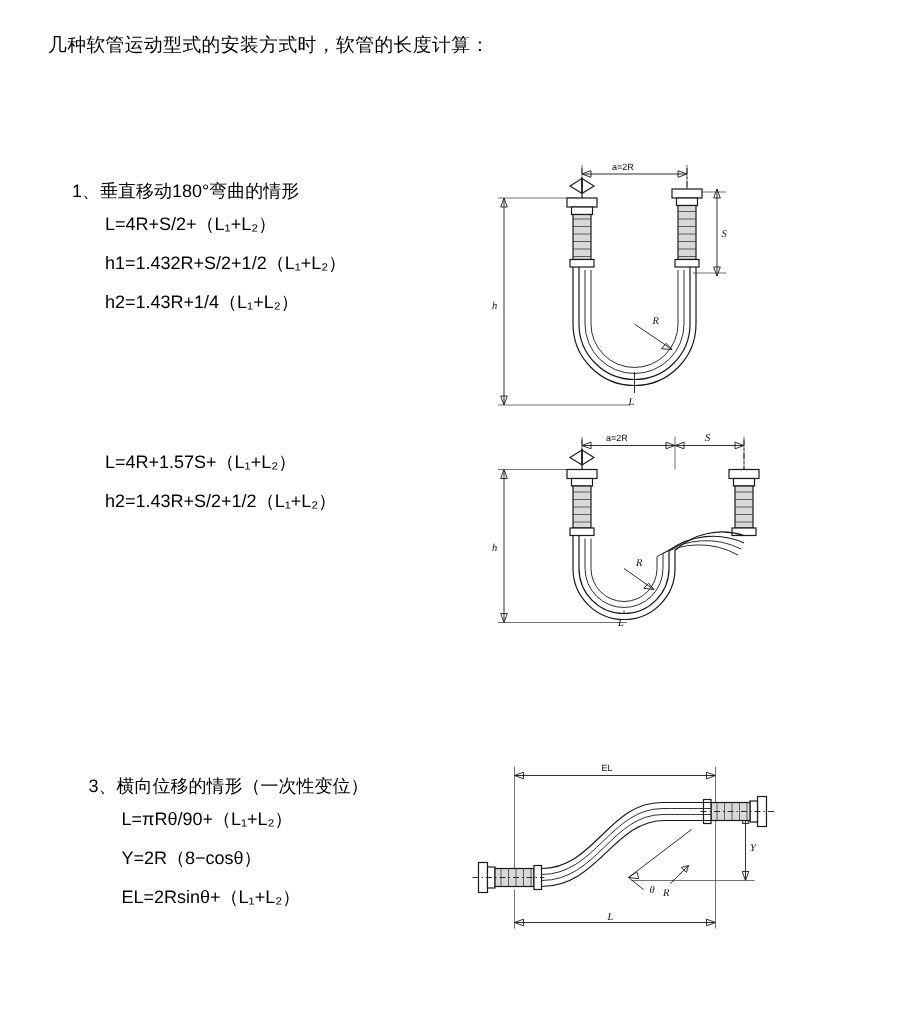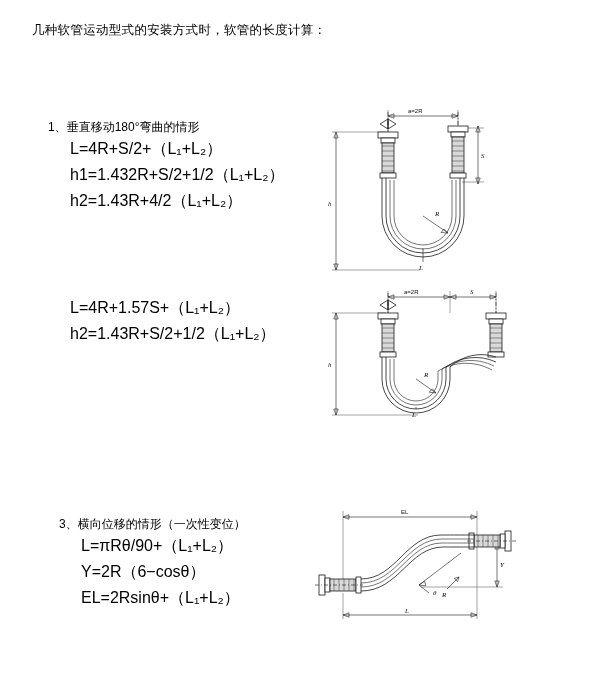--- a/index.html
+++ b/index.html
@@ -43,21 +43,21 @@
     left: 48px;
     top: 0;
     width: 250px;
   }
   .sec-title {
     font-size: 12px;
     line-height: 18px;
     white-space: nowrap;
   }
   .formula {
-    font-size: 16px;
+    font-size: 12px;
     line-height: 26px;
     margin-left: 22px;
     white-space: nowrap;
   }
   .fig {
     position: absolute;
     top: -30px;
   }
   .fig1 { left: 300px; }
   .fig2 { left: 300px; top: -28px; }
@@ -81,21 +81,21 @@
 
   <div class="heading">几种软管运动型式的安装方式时，软管的长度计算：</div>
 
   <div class="section sec1">
     <div class="text-col">
       <div class="sec-title">
         <span>1、</span><span>垂直移动180°弯曲的情形</span>
       </div>
       <div class="formula">L=4R+S/2+（L₁+L₂）</div>
       <div class="formula">h1=1.432R+S/2+1/2（L₁+L₂）</div>
-      <div class="formula">h2=1.43R+4/2（L₁+L₂）</div>
+      <div class="formula">h2=1.43R+1/4（L₁+L₂）</div>
     </div>
 
     <div class="fig fig1">
       <svg width="220" height="220" viewBox="0 0 220 220">
 
         <line class="lnt" x1="88" y1="28" x2="158" y2="28"></line>
         <path class="lnt" d="M88 28 l6 -2.2 v4.4 z" fill="#1a1a1a"></path>
         <path class="lnt" d="M158 28 l-6 -2.2 v4.4 z" fill="#1a1a1a"></path>
         <text class="dimtxt" x="108" y="25">a=2R</text>
 
@@ -228,21 +228,21 @@
       </svg>
     </div>
   </div>
 
   <div class="section sec3">
     <div class="text-col">
       <div class="sec-title">
         <span>3、</span><span>横向位移的情形（一次性变位）</span>
       </div>
       <div class="formula">L=πRθ/90+（L₁+L₂）</div>
-      <div class="formula">Y=2R（6−cosθ）</div>
+      <div class="formula">Y=2R（8−cosθ）</div>
       <div class="formula">EL=2Rsinθ+（L₁+L₂）</div>
     </div>
 
     <div class="fig fig3">
       <svg width="230" height="140" viewBox="0 0 230 140">
 
         <line class="lnt" x1="42" y1="20" x2="176" y2="20"></line>
         <path class="lnt" d="M42 20 l6 -2.2 v4.4 z" fill="#1a1a1a"></path>
         <path class="lnt" d="M176 20 l-6 -2.2 v4.4 z" fill="#1a1a1a"></path>
         <text class="dimtxt" x="100" y="17">EL</text>

